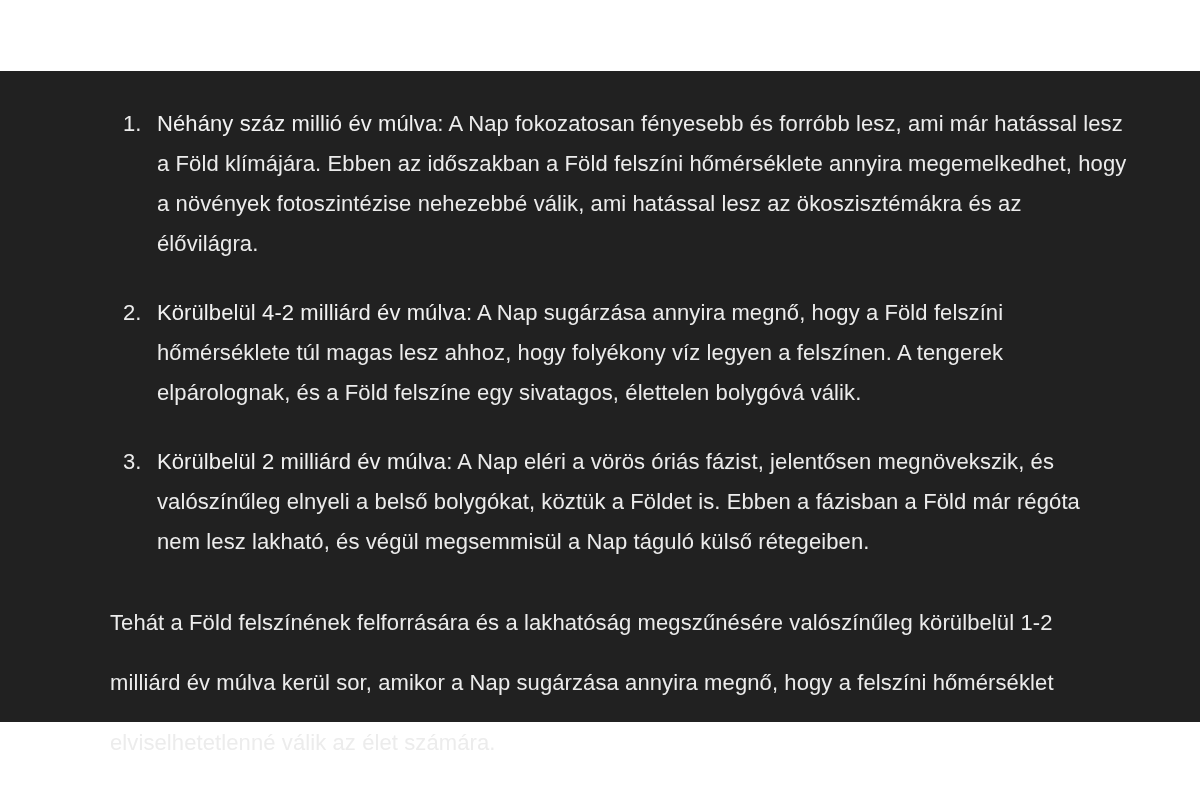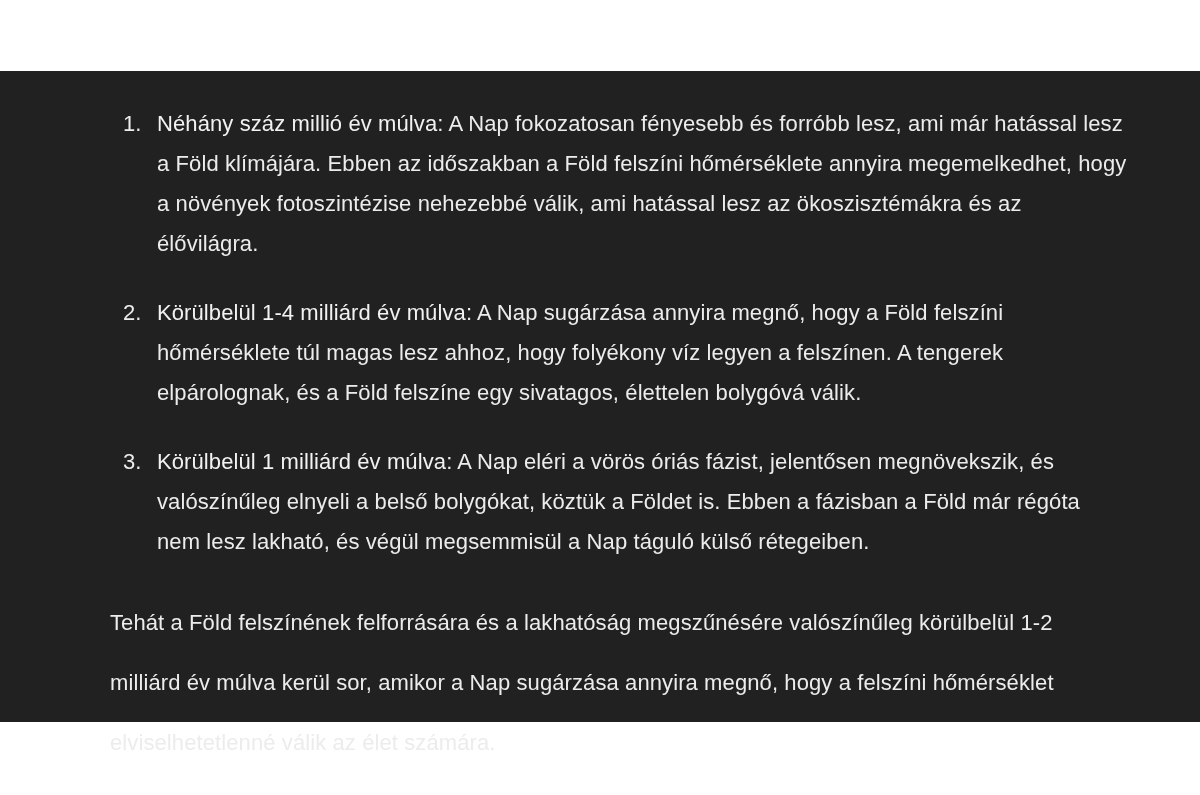--- a/index.html
+++ b/index.html
@@ -68,26 +68,26 @@
 
       <div class="numbered-list">
 
         <div class="list-item">
           <div class="item-marker">1.</div>
           <div class="item-body"><span class="item-lead">Néhány száz millió év múlva</span><span>: A Nap fokozatosan fényesebb és forróbb lesz, ami már hatással lesz a Föld klímájára. Ebben az időszakban a Föld felszíni hőmérséklete annyira megemelkedhet, hogy a növények fotoszintézise nehezebbé válik, ami hatással lesz az ökoszisztémákra és az élővilágra.</span></div>
         </div>
 
         <div class="list-item">
           <div class="item-marker">2.</div>
-          <div class="item-body"><span class="item-lead">Körülbelül 1-4 milliárd év múlva</span><span>: A Nap sugárzása annyira megnő, hogy a Föld felszíni hőmérséklete túl magas lesz ahhoz, hogy folyékony víz legyen a felszínen. A tengerek elpárolognak, és a Föld felszíne egy sivatagos, élettelen bolygóvá válik.</span></div>
+          <div class="item-body"><span class="item-lead">Körülbelül 4-2 milliárd év múlva</span><span>: A Nap sugárzása annyira megnő, hogy a Föld felszíni hőmérséklete túl magas lesz ahhoz, hogy folyékony víz legyen a felszínen. A tengerek elpárolognak, és a Föld felszíne egy sivatagos, élettelen bolygóvá válik.</span></div>
         </div>
 
         <div class="list-item">
           <div class="item-marker">3.</div>
-          <div class="item-body"><span class="item-lead">Körülbelül 1 milliárd év múlva</span><span>: A Nap eléri a vörös óriás fázist, jelentősen megnövekszik, és valószínűleg elnyeli a belső bolygókat, köztük a Földet is. Ebben a fázisban a Föld már régóta nem lesz lakható, és végül megsemmisül a Nap táguló külső rétegeiben.</span></div>
+          <div class="item-body"><span class="item-lead">Körülbelül 2 milliárd év múlva</span><span>: A Nap eléri a vörös óriás fázist, jelentősen megnövekszik, és valószínűleg elnyeli a belső bolygókat, köztük a Földet is. Ebben a fázisban a Föld már régóta nem lesz lakható, és végül megsemmisül a Nap táguló külső rétegeiben.</span></div>
         </div>
 
       </div>
 
       <div class="closing-paragraph">Tehát a Föld felszínének felforrására és a lakhatóság megszűnésére valószínűleg körülbelül 1-2 milliárd év múlva kerül sor, amikor a Nap sugárzása annyira megnő, hogy a felszíni hőmérséklet elviselhetetlenné válik az élet számára.</div>
 
     </div>
   </div>
 
 </div>

